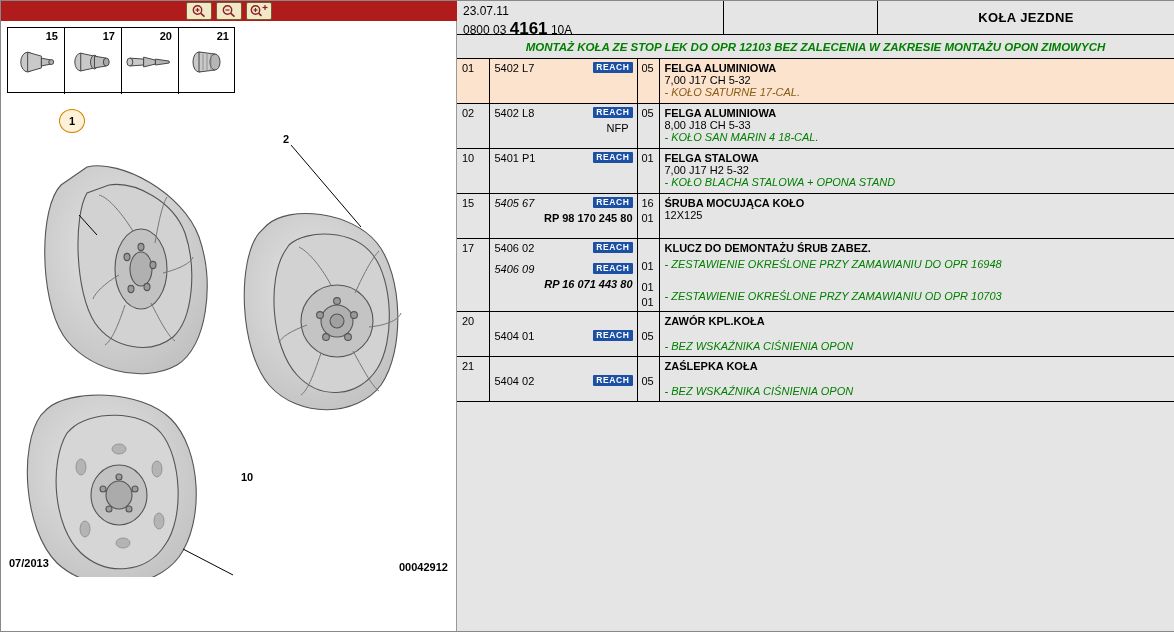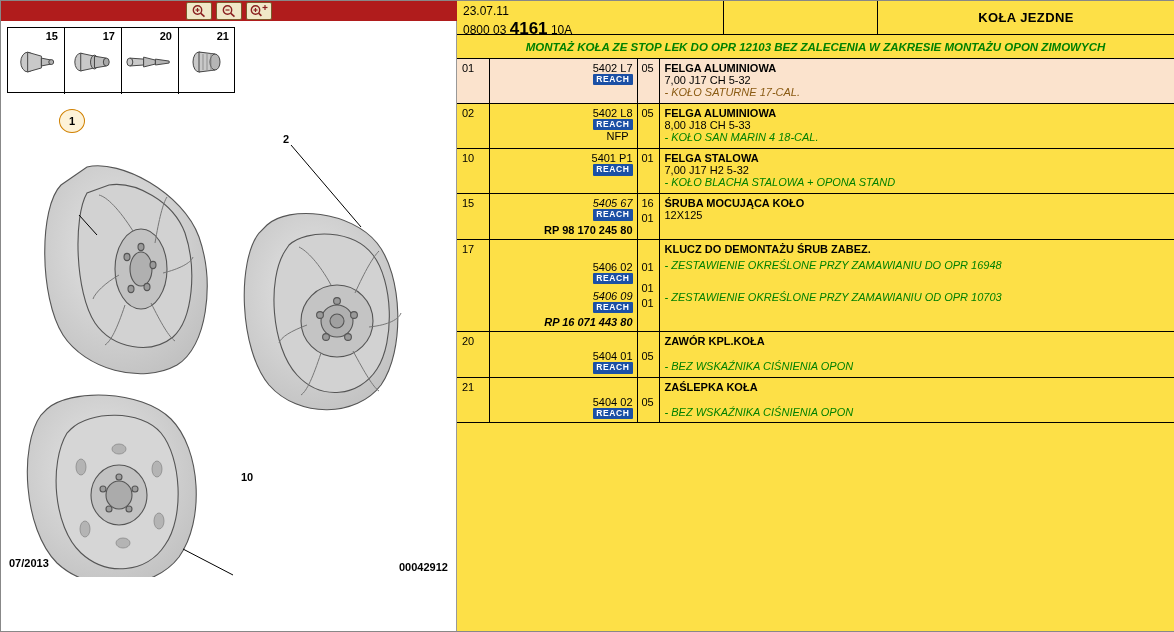--- a/index.html
+++ b/index.html
@@ -52,21 +52,21 @@
     left:58px;top:108px;width:24px;height:22px;border:1px solid #d08000;
     border-radius:50%;background:#fdf2d8;
     display:flex;align-items:center;justify-content:center;color:#000;
   }
   .footer-left{position:absolute;left:8px;top:556px;font-weight:bold;font-size:11px;}
   .footer-right{position:absolute;left:398px;top:560px;font-weight:bold;font-size:11px;}
 
   
   .right{
     position:absolute;left:456px;top:0;width:717px;height:630px;
-    box-sizing:border-box;background:#fde047;
+    box-sizing:border-box;background:#e5e5e5;
   }
   .head{
     position:relative;height:34px;border-bottom:1px solid #000;
     box-sizing:border-box;
   }
   .head .date{position:absolute;left:6px;top:3px;font-size:12px;}
   .head .ref{position:absolute;left:6px;top:18px;font-size:12px;}
   .head .ref b{font-size:17px;}
   .head .v1{position:absolute;left:266px;top:0;width:1px;height:33px;background:#000;}
   .head .v2{position:absolute;left:420px;top:0;width:1px;height:33px;background:#000;}
@@ -91,21 +91,21 @@
     font-size:11px;
     height:1px;
   }
   .c-idx{width:32px;border-right:1px solid #000;}
   .c-ref{width:148px;border-right:1px solid #000;}
   .c-qty{width:22px;border-right:1px solid #000;}
   .c-desc{width:auto;}
 
   .idx{padding:3px 0 0 5px;}
   .refwrap{position:relative;min-height:38px;padding:3px 4px 3px 5px;}
-  .refline{display:flex;align-items:flex-end;justify-content:space-between;min-height:15px;flex-direction:column;}
+  .refline{display:flex;align-items:flex-start;justify-content:space-between;min-height:15px;}
   .refcode{white-space:nowrap;}
   .italic{font-style:italic;}
   .reach{
     display:inline-block;background:#1b50a5;color:#fff;font-weight:bold;
     font-size:8.5px;letter-spacing:.6px;padding:1px 3px;line-height:1.1;
     border-radius:1px;
   }
   .qty{padding:3px 0 0 4px;text-align:left;}
   .qtyline{min-height:15px;}
   .desc{padding:3px 0 3px 5px;}
@@ -429,21 +429,21 @@
             </div>
           </td>
         </tr>
 
         <tr>
           <td class="c-idx">
               <div class="idx">17</div>
             </td>
           <td class="c-ref">
             <div class="refwrap" style="min-height:66px;">
-              <div class="refline" style="margin-top:18px;">
+              <div class="refline" style="">
                 <span class="refcode">5406 02</span>
                 <span class="reach">REACH</span>
               </div>
               <div class="refline" style="margin-top:6px;">
                 <span class="refcode italic">5406 09</span>
                 <span class="reach">REACH</span>
               </div>
               <div class="refline" style="justify-content:flex-end;">
                 <span class="refcode italic" style="font-weight:bold;">RP 16 071 443 80</span>
               </div>

